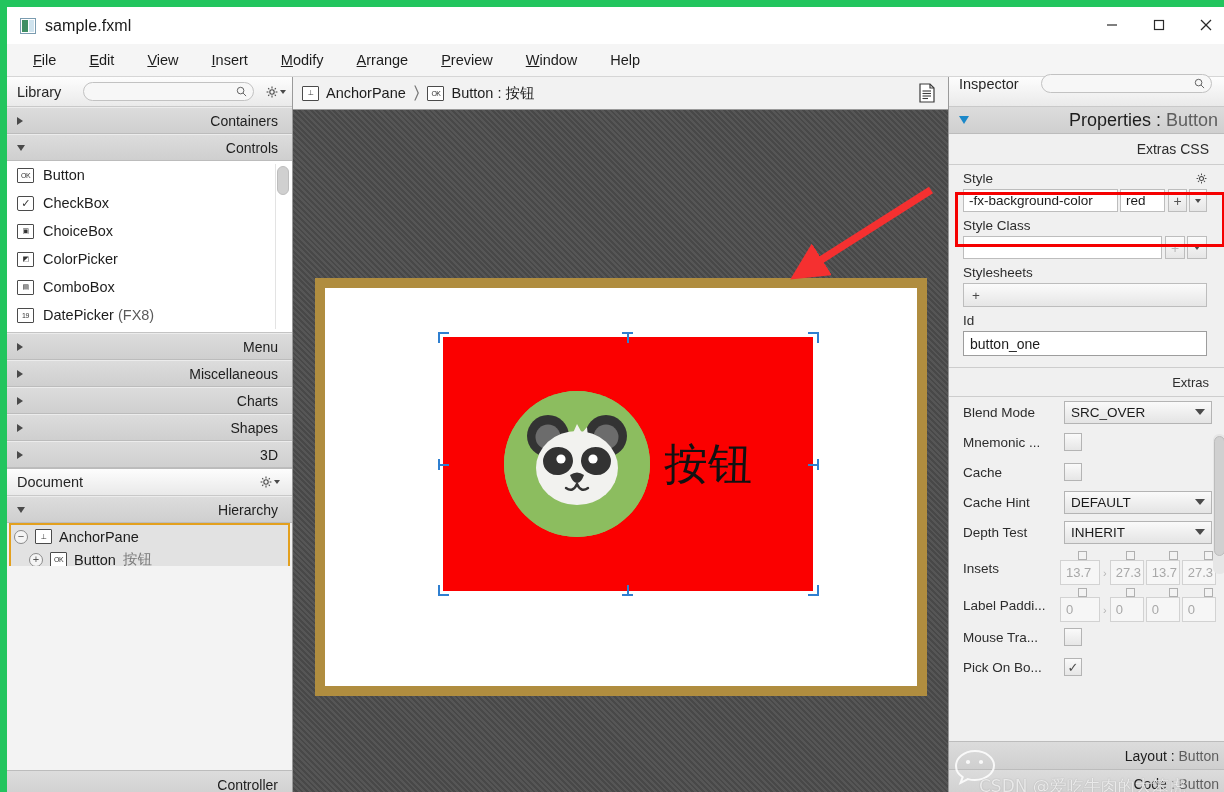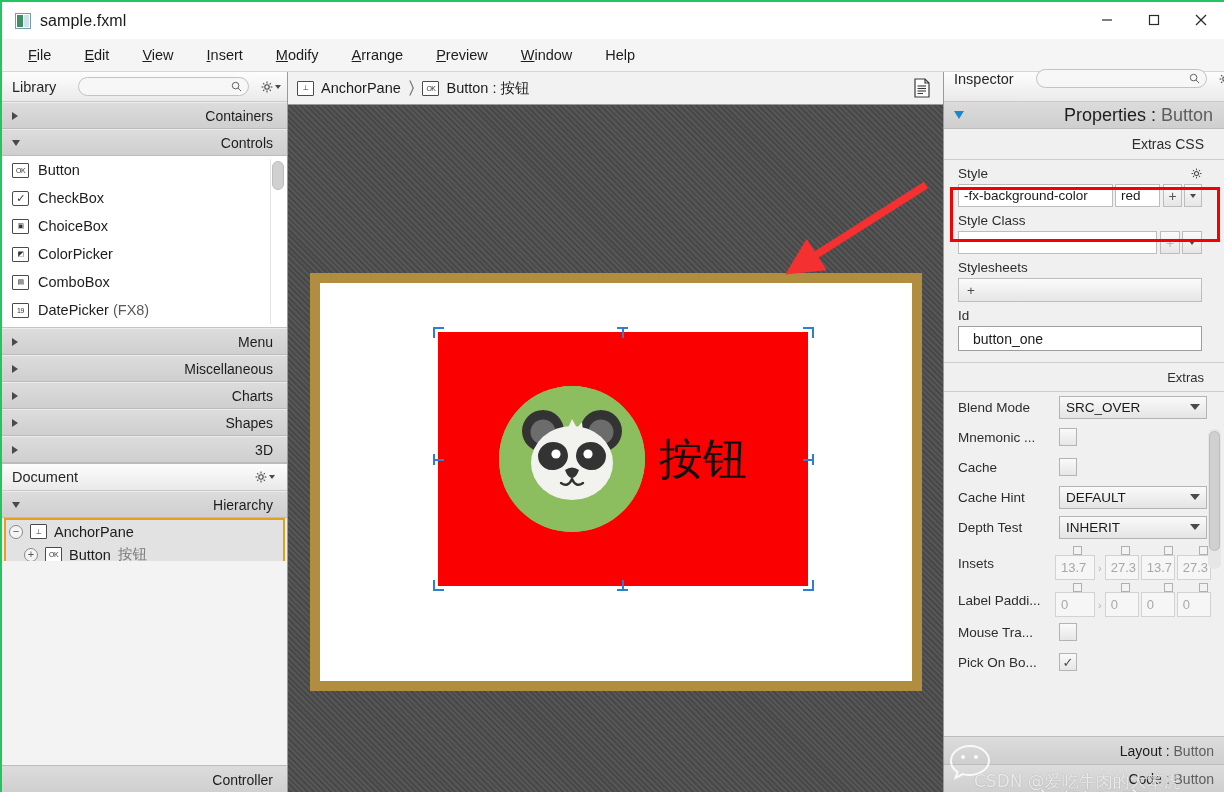--- a/index.html
+++ b/index.html
@@ -5,21 +5,21 @@
   * { box-sizing: border-box; margin: 0; padding: 0; }
   html, body {
     width: 1224px; height: 792px;
     font-family: "Liberation Sans", sans-serif;
     overflow: hidden;
     background: #ffffff;
   }
   #app {
     position: relative;
     width: 1224px; height: 792px;
-    border: 2px solid #22c55e;
+    border: 7px solid #22c55e;
     background: #0f766e;
   }
 
   
   .titlebar {
     position: absolute; left: 0; top: 0; width: 1222px; height: 37px;
     background: #ffffff;
     display: flex; align-items: center;
   }
   .title-icon {
@@ -308,21 +308,21 @@
     margin-left: auto; width: 11px; height: 11px;
   }
   .wide-btn {
     height: 24px; border: 1px solid #bdbdbd;
     background: linear-gradient(#fbfbfb, #e6e6e6);
     display: flex; align-items: center; padding-left: 8px;
     font-size: 13.5px; color: #4a4a4a;
   }
   .id-input {
     height: 25px; border: 1px solid #9d9d9d; background: #fff;
-    display: flex; align-items: center; padding-left: 14px;
+    display: flex; align-items: center; padding-left: 6px;
     font-size: 14px; color: #1b1b1b;
   }
   .extras-row {
     margin-top: 11px; height: 30px;
     border-top: 1px solid #cdcdcd; border-bottom: 1px solid #cdcdcd;
     display: flex; align-items: center; justify-content: flex-end;
     padding-right: 20px; font-size: 13px; color: #2d2d2d;
     background: #f0f0f0;
   }
   .prop-line {

